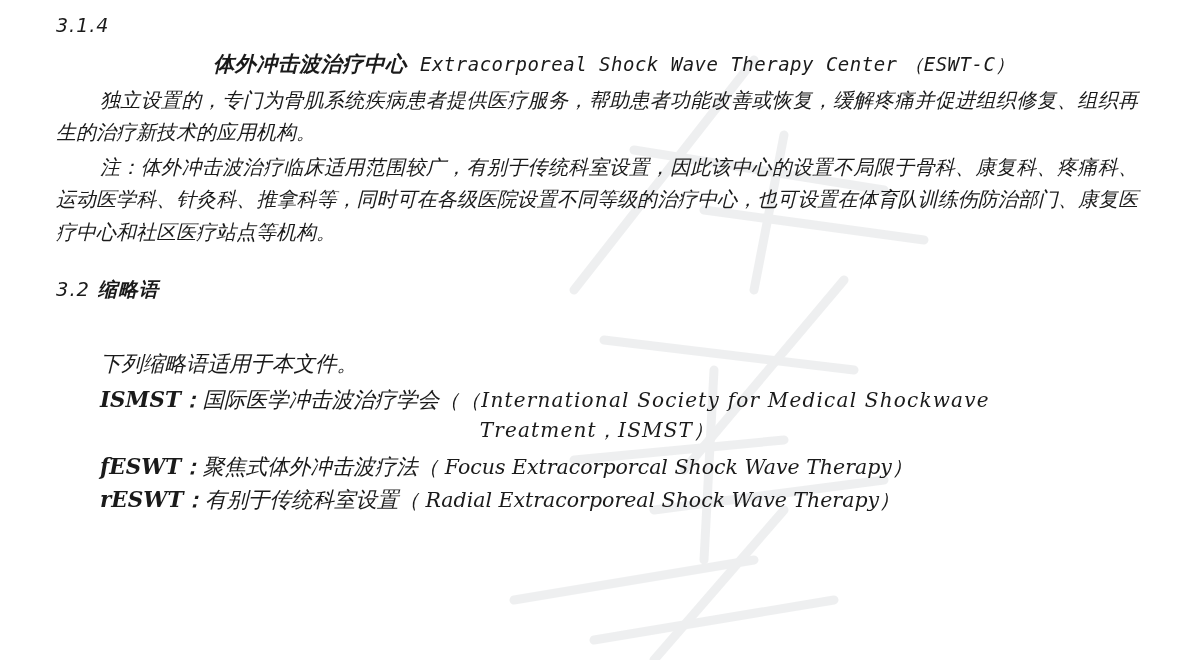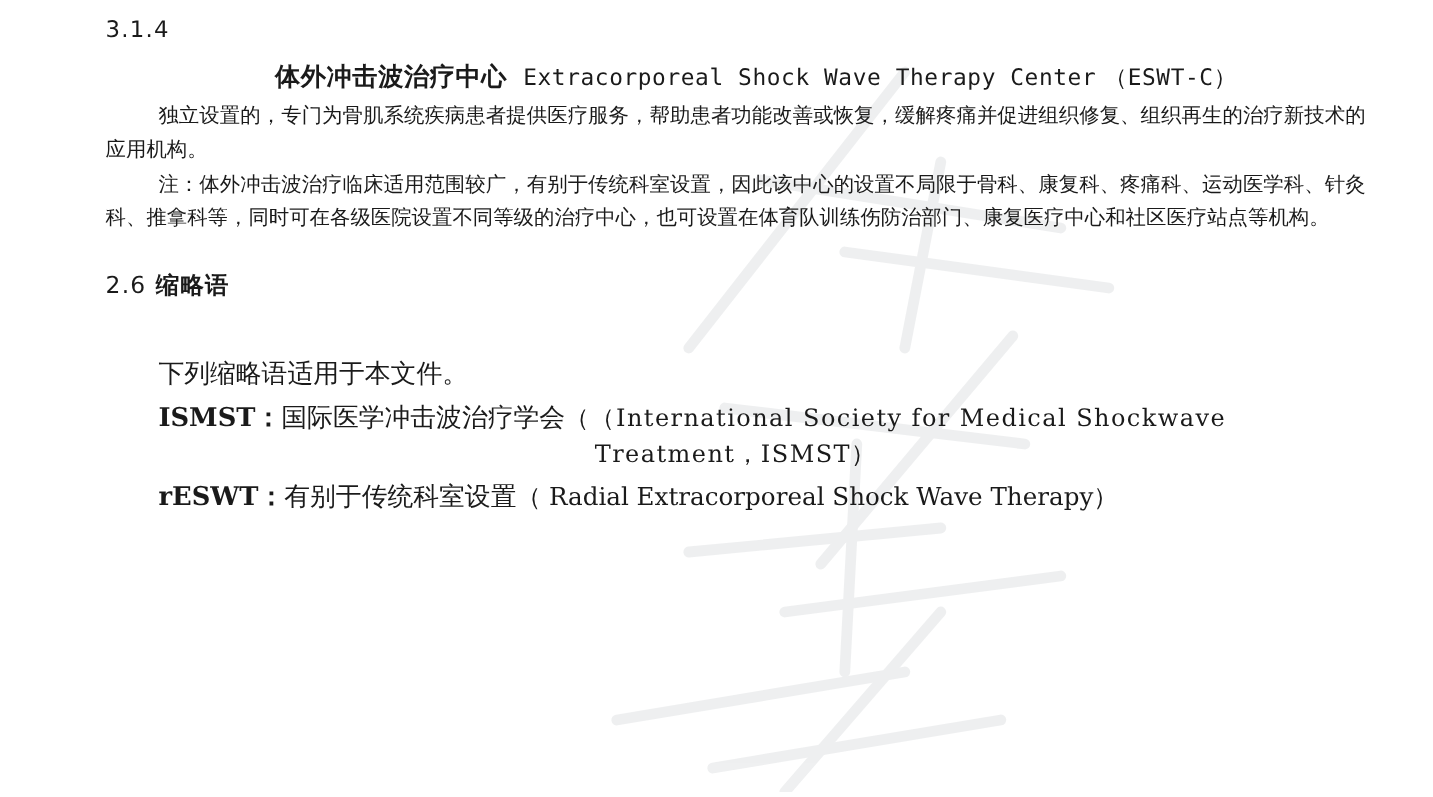--- a/index.html
+++ b/index.html
@@ -12,22 +12,23 @@
     height: 664px;
     position: relative;
     overflow: hidden;
     font-family: "DejaVu Serif", "Liberation Serif", serif;
     color: #1a1a1a;
   }
 
   #page {
     position: absolute;
     inset: 0;
-    padding: 10px 56px 0 88px;
+    padding: 10px 56px 0 56px;
     box-sizing: border-box;
+    font-style: italic;
   }
 
   
   .watermark {
     position: absolute;
     right: 180px;
     top: 40px;
     width: 560px;
     height: 620px;
     pointer-events: none;
@@ -64,21 +65,21 @@
     font-size: 19px;
     letter-spacing: 0.5px;
   }
   .term-abbr {
     font-family: "DejaVu Sans Mono", "Liberation Mono", monospace;
     font-size: 19px;
     letter-spacing: 0.5px;
   }
 
   .para {
-    font-size: 17px;
+    font-size: 20px;
     line-height: 1.62;
     text-align: justify;
     text-justify: inter-ideograph;
     margin: 0 0 2px 0;
     text-indent: 44px;
   }
   .spacer-md { height: 26px; }
   .spacer-lg { height: 44px; }
 
   .section-head {
@@ -156,32 +157,35 @@
       <span class="term-cn">体外冲击波治疗中心</span>&nbsp;&nbsp;<span class="term-en">Extracorporeal Shock Wave Therapy Center</span>&nbsp;<span class="term-abbr">（ESWT-C）</span>
     </div>
 
     <p class="para">独立设置的，专门为骨肌系统疾病患者提供医疗服务，帮助患者功能改善或恢复，缓解疼痛并促进组织修复、组织再生的治疗新技术的应用机构。</p>
 
     <p class="para">注：体外冲击波治疗临床适用范围较广，有别于传统科室设置，因此该中心的设置不局限于骨科、康复科、疼痛科、运动医学科、针灸科、推拿科等，同时可在各级医院设置不同等级的治疗中心，也可设置在体育队训练伤防治部门、康复医疗中心和社区医疗站点等机构。</p>
 
     <div class="spacer-md"></div>
 
     <div class="section-head">
-      <span class="num">2.6</span>&nbsp;<span>缩略语</span>
+      <span class="num">3.2</span>&nbsp;<span>缩略语</span>
     </div>
 
     <div class="spacer-lg"></div>
 
     <p class="abbr-intro">下列缩略语适用于本文件。</p>
 
     <p class="abbr-item">
       <span class="tag">ISMST：</span><span>国际医学冲击波治疗学会</span><span class="en-wide">（（International Society for Medical Shockwave</span>
     </p>
     <p class="abbr-cont">Treatment，ISMST）</p>
 
 
+    <p class="abbr-item">
+      <span class="tag">fESWT：</span><span>聚焦式体外冲击波疗法</span><span class="en">（ Focus Extracorporcal Shock Wave Therapy）</span>
+    </p>
 
     <p class="abbr-item">
       <span class="tag">rESWT：</span><span>有别于传统科室设置</span><span class="en">（ Radial Extracorporeal Shock Wave Therapy）</span>
     </p>
 
   </div>
 </div>
 
 </body></html>

